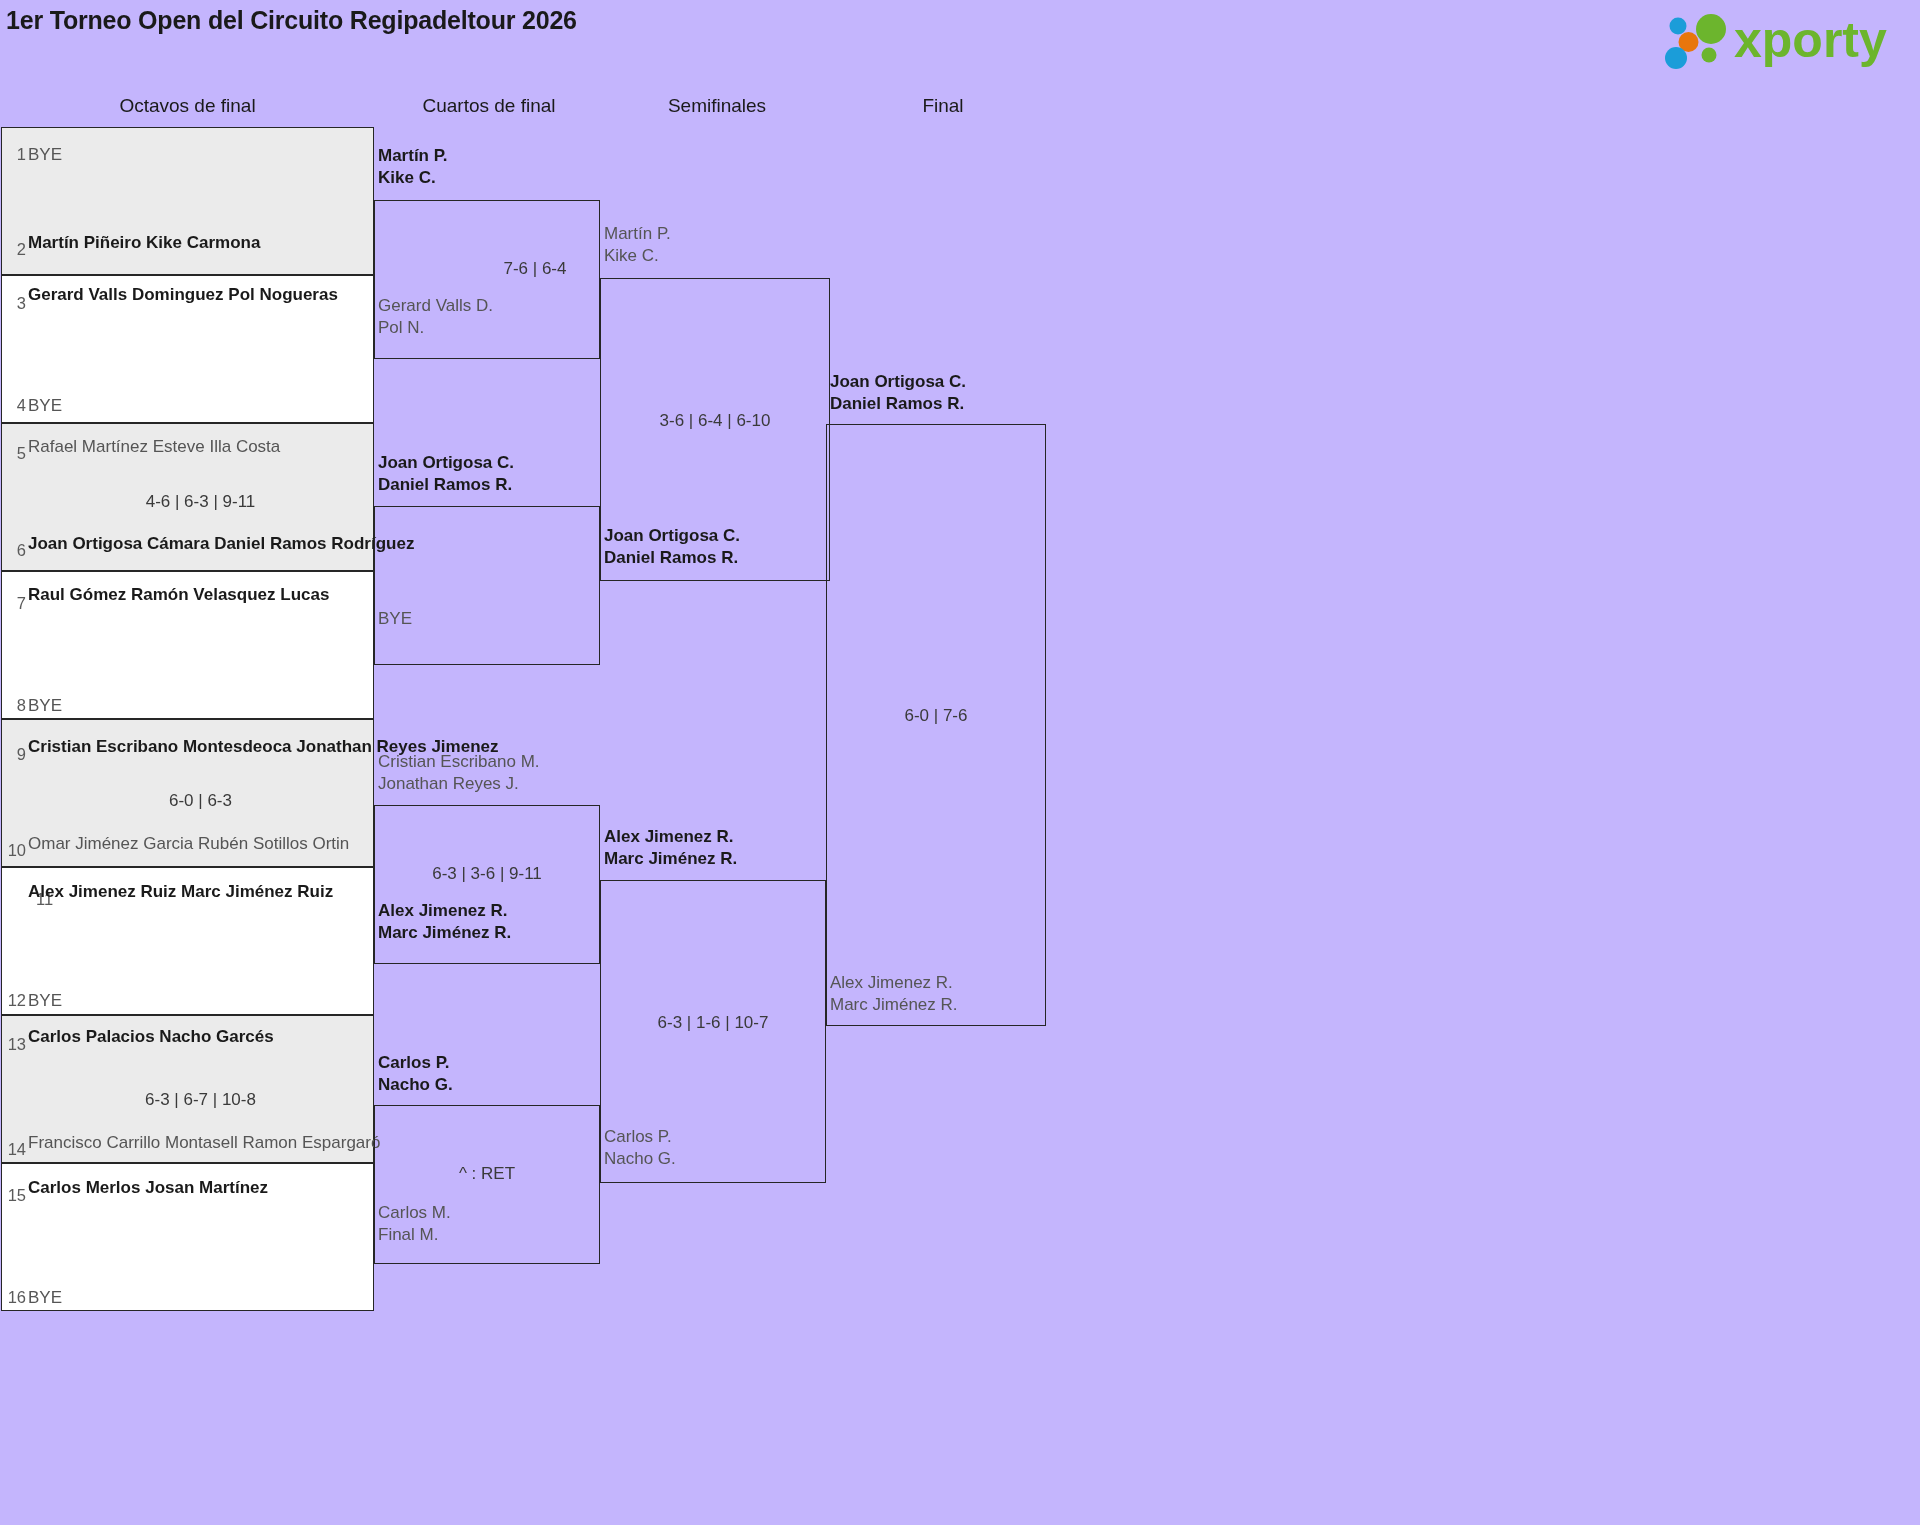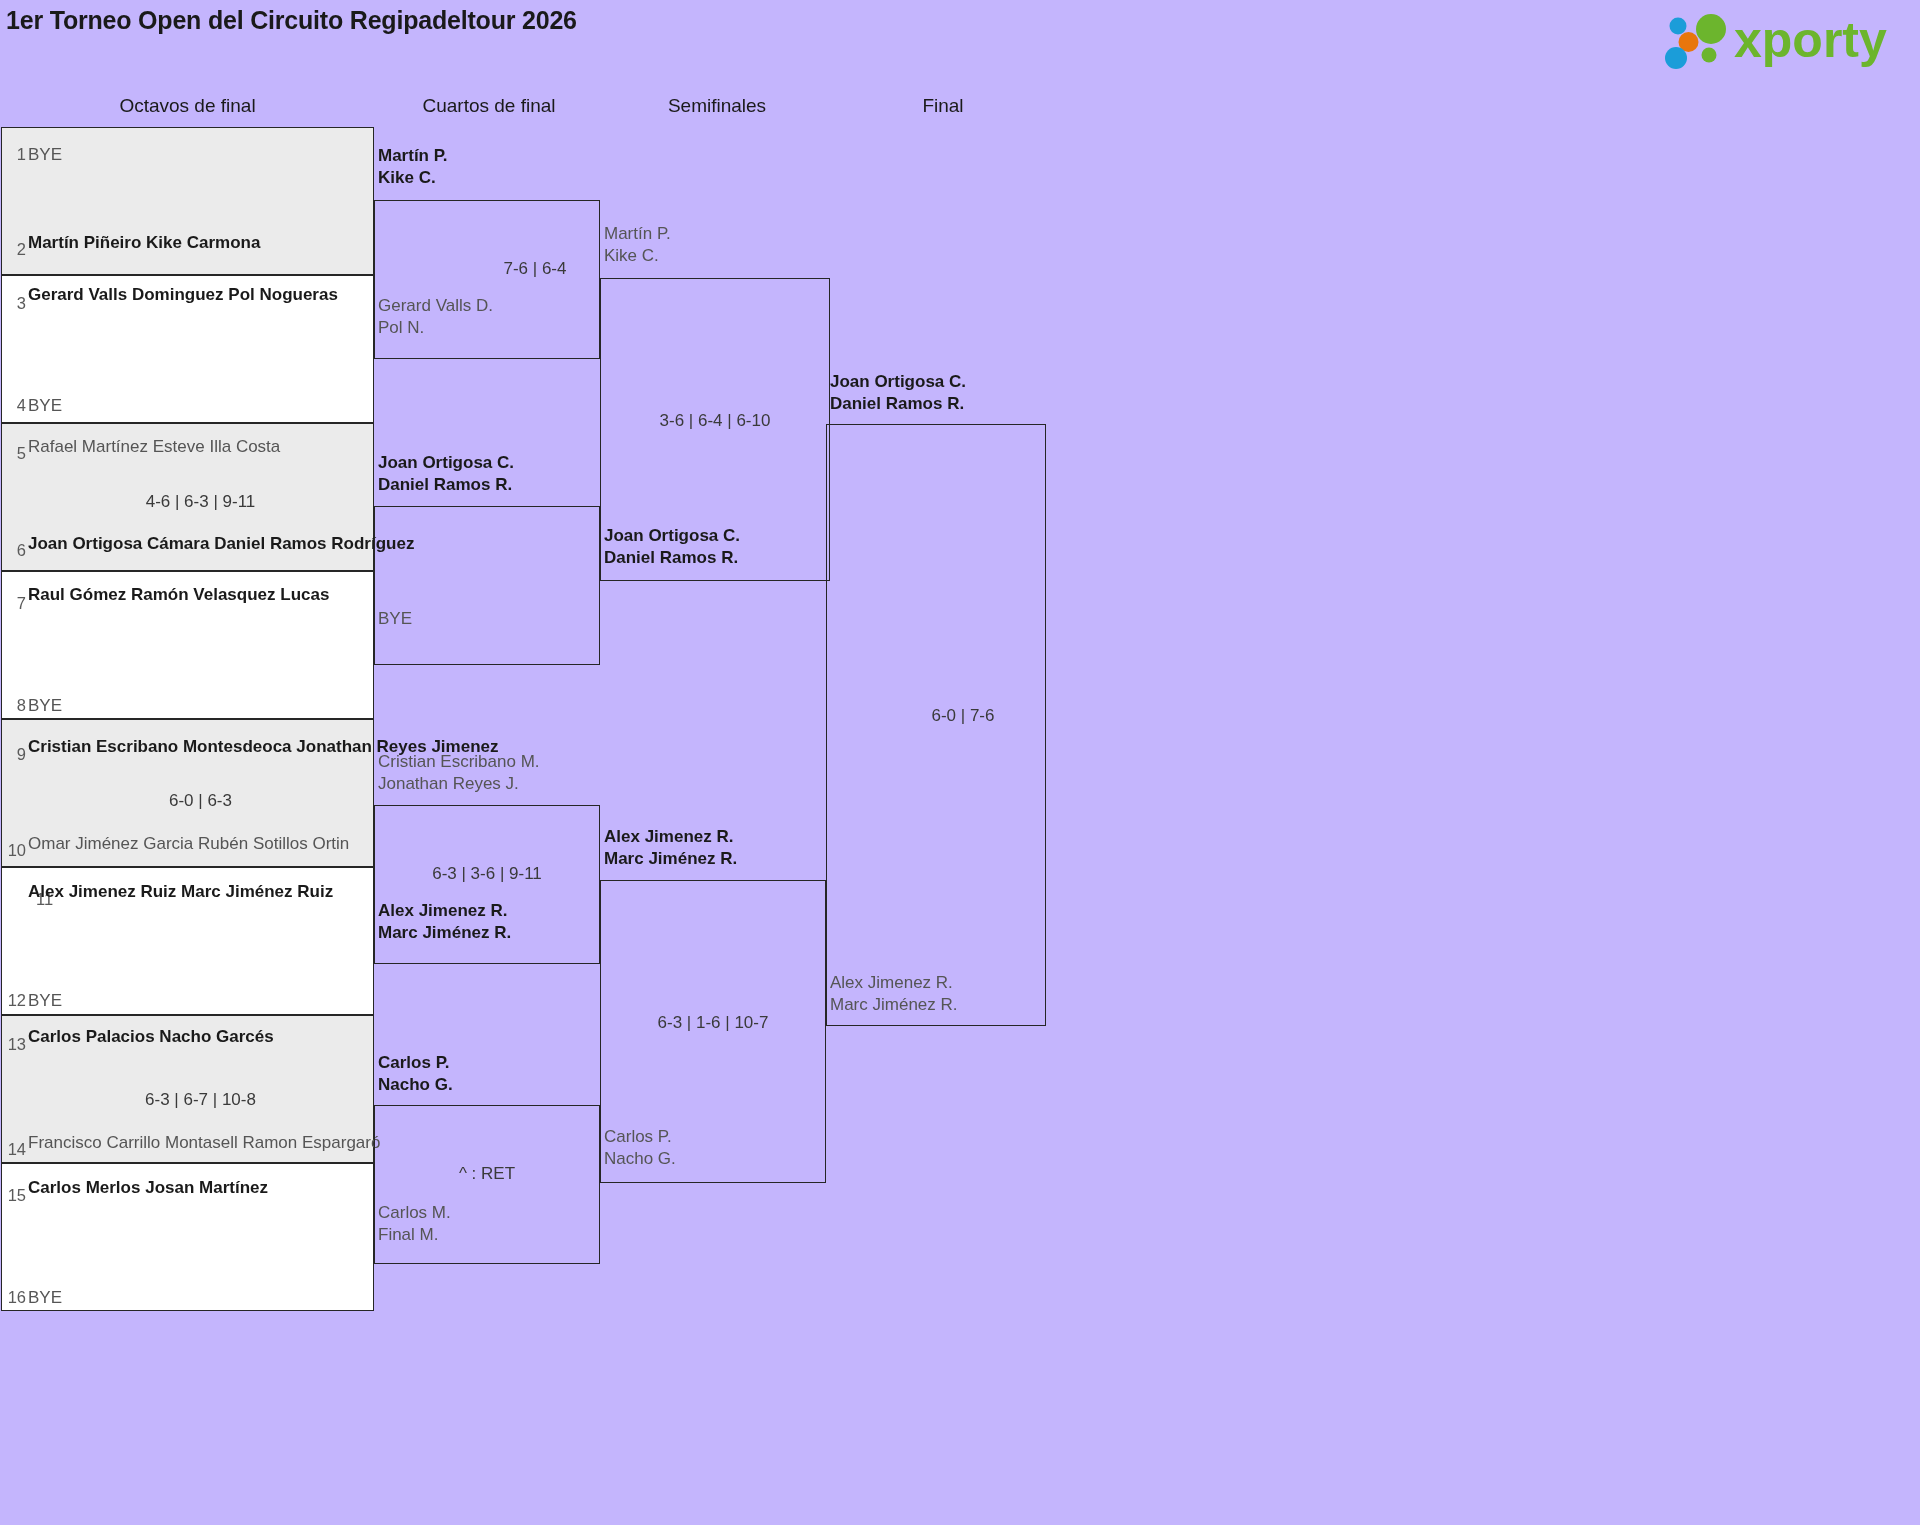--- a/index.html
+++ b/index.html
@@ -290,21 +290,21 @@
   </div>
   <div class="adv win" style="left:604px; top:826px;">
     <span class="ln">Alex Jimenez R.</span>
     <span class="ln">Marc Jiménez R.</span>
   </div>
   <div class="adv lose" style="left:604px; top:1126px;">
     <span class="ln">Carlos P.</span>
     <span class="ln">Nacho G.</span>
   </div>
 
-  <div class="box" style="left:826px; top:424px; width:220px; height:602px;padding-left:27px;">
+  <div class="box" style="left:826px; top:424px; width:220px; height:602px;">
     <div class="box-score" style="top:281px;">6-0 | 7-6</div>
   </div>
   <div class="adv win" style="left:830px; top:371px;">
     <span class="ln">Joan Ortigosa C.</span>
     <span class="ln">Daniel Ramos R.</span>
   </div>
   <div class="adv lose" style="left:830px; top:972px;">
     <span class="ln">Alex Jimenez R.</span>
     <span class="ln">Marc Jiménez R.</span>
   </div>

